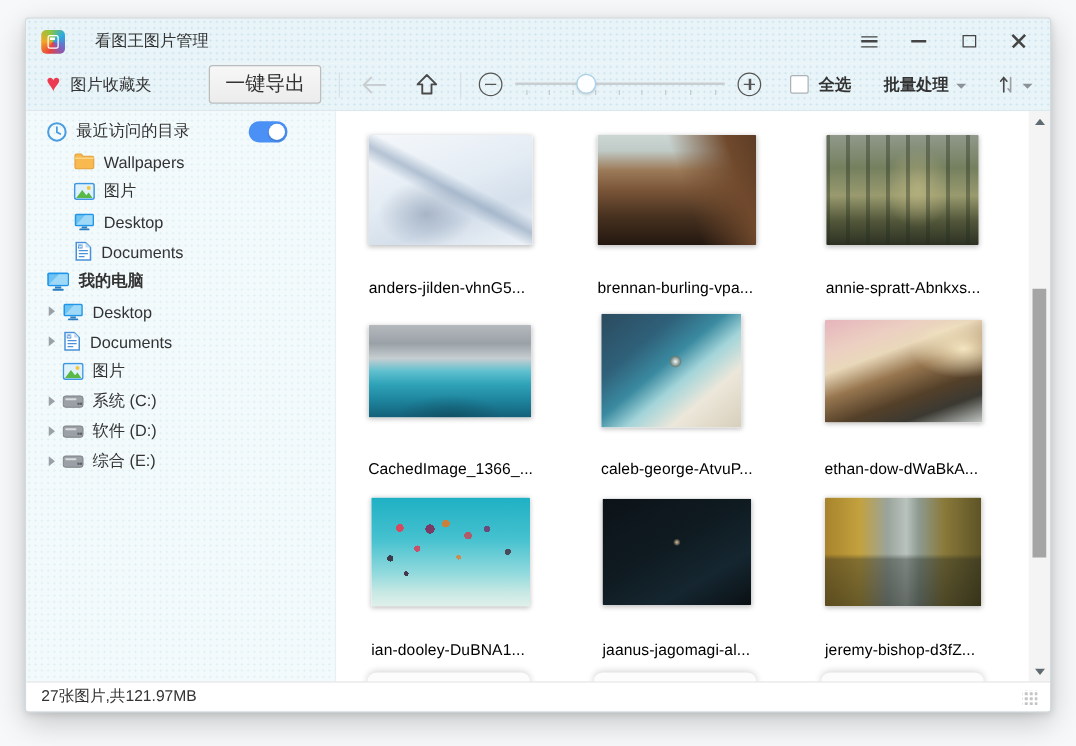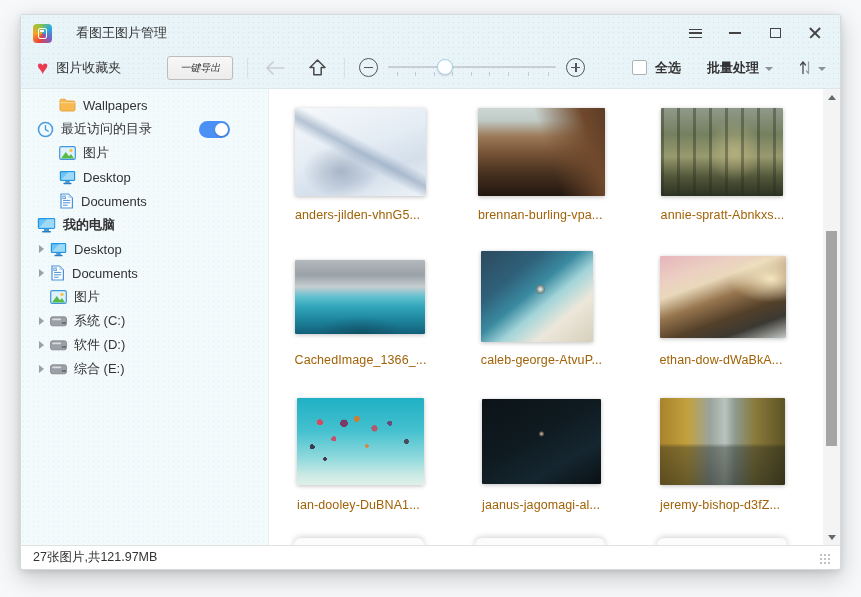--- a/index.html
+++ b/index.html
@@ -34,21 +34,21 @@
   .ic-min { width:12px; height:1.6px; background:#444; display:block; }
   .ic-max { width:11px; height:10px; border:1.5px solid #444; display:block; }
   .ic-close { position:relative; width:12px; height:12px; display:block; }
   .ic-close::before,.ic-close::after { content:""; position:absolute; left:-1px; top:5px; width:14px; height:1.5px; background:#444; }
   .ic-close::before { transform:rotate(45deg); } .ic-close::after { transform:rotate(-45deg); }
 
   
   .toolbar { height:38px; display:flex; align-items:center; padding:0 14px 4px 16px; flex:0 0 auto; border-bottom:1px solid #dde8ec; }
   .heart { color:#ec3b50; font-size:19px; line-height:1; margin-right:8px; }
   .fav-label { font-size:13px; color:#333; margin-right:46px; }
-  .btn-export { font-size:10px; color:#333; background:linear-gradient(#f7f7f7,#ececec); border:1px solid #bcbcbc; border-radius:3px; padding:4px 12px; cursor:default;font-style:italic; }
+  .btn-export { font-size:16px; color:#333; background:linear-gradient(#f7f7f7,#ececec); border:1px solid #bcbcbc; border-radius:3px; padding:4px 12px; cursor:default; }
   .tb-sep { width:1px; height:20px; background:#d7e0e4; margin:0 14px; }
   .nav-ico { display:flex; align-items:center; justify-content:center; width:26px; height:24px; }
   .slider { position:relative; width:168px; height:22px; margin:0 10px; }
   .slider .track { position:absolute; left:0; right:0; top:9px; height:2px; background:#c9ced2; border-radius:1px; }
   .slider .tick { position:absolute; top:15px; width:1px; height:4px; background:#c4cbd0; }
   .slider .handle { position:absolute; top:2px; width:16px; height:16px; border-radius:50%; background:#fdfeff; border:1.5px solid #a9cfe9; box-shadow:0 1px 2px rgba(0,0,0,.15); }
   .zbtn { width:19px; height:19px; border:1.4px solid #555; border-radius:50%; display:flex; align-items:center; justify-content:center; position:relative; }
   .zbtn .h { width:9px; height:1.5px; background:#555; }
   .zbtn .v { position:absolute; width:1.5px; height:9px; background:#555; }
   .tb-right { margin-left:auto; display:flex; align-items:center; gap:26px; }
@@ -74,21 +74,21 @@
   .toggle .knob { position:absolute; right:2px; top:2px; width:13px; height:13px; border-radius:50%; background:#fff; box-shadow:0 1px 2px rgba(0,0,0,.2); }
   .ticon { display:inline-flex; flex:0 0 auto; }
 
   
   .content { flex:1 1 auto; background:#fff; position:relative; overflow:hidden; padding:15px 0 0 1px; }
   .grid { display:flex; flex-wrap:wrap; }
   .cell { width:181px; height:145px; display:flex; flex-direction:column; align-items:center; }
   .wrap { display:flex; flex-direction:column; align-items:flex-start; }
   .tarea { height:95px; display:flex; align-items:center; }
   .thumb { box-shadow:0 1px 4px rgba(0,0,0,.25); border-radius:1px; }
-  .fname { margin-top:9px; font-size:12.5px; color:#a16207; white-space:nowrap; letter-spacing:.1px; }
+  .fname { margin-top:24px; font-size:12.5px; color:#000000; white-space:nowrap; letter-spacing:.1px; }
   .sliver { position:absolute; bottom:-5px; width:130px; height:12px; background:#fcfcfc; border-radius:7px 7px 0 0; box-shadow:0 -1px 6px rgba(0,0,0,.18); }
 
   
   .ph-anders { background:
     radial-gradient(ellipse 55px 38px at 35% 72%, rgba(95,115,145,.42), transparent 70%),
     linear-gradient(28deg, transparent 42%, rgba(115,140,170,.45) 49.5%, rgba(115,140,170,.45) 50.5%, transparent 58%),
     linear-gradient(160deg,#f5f8fb 0%,#e4ecf4 45%,#d4dfeb 70%,#eef3f8 100%); }
   .ph-annie { background:
     repeating-linear-gradient(90deg, rgba(35,45,28,.38) 0 3px, transparent 3px 16px),
     radial-gradient(ellipse 38px 46px at 60% 48%, rgba(205,195,140,.55), transparent 70%),
@@ -224,40 +224,40 @@
           </span>
           <span class="caret"></span>
         </div>
       </div>
     </div>
 
     <div class="body">
 
       <div class="sidebar">
 
-        <div class="trow ind-child1">
-          <span class="ticon">
-            <svg width="17" height="14" viewBox="0 0 17 14">
-                <path d="M1 2.6 Q1 1.2 2.4 1.2 H6 L7.6 3 H14.6 Q16 3 16 4.4 V11.6 Q16 13 14.6 13 H2.4 Q1 13 1 11.6 Z" fill="#f8b94f" stroke="#e49f38" stroke-width="0.9"></path>
-                <path d="M1 4.6 H16" stroke="#fcd489" stroke-width="1.1"></path>
-              </svg>
-          </span>
-          <span class="lbl">Wallpapers</span>
-        </div>
         <div class="trow ind-header">
           <span class="ticon">
             <svg width="17" height="17" viewBox="0 0 17 17">
                 <circle cx="8.5" cy="8.5" r="7" fill="none" stroke="#4a9de0" stroke-width="1.6"></circle>
                 <path d="M8.5 4.6 V8.7 L11.2 10.2" stroke="#4a9de0" stroke-width="1.4" fill="none" stroke-linecap="round"></path>
               </svg>
           </span>
           <span class="lbl">最近访问的目录</span>
           <span class="toggle">
               <span class="knob"></span>
             </span>
+        </div>
+        <div class="trow ind-child1">
+          <span class="ticon">
+            <svg width="17" height="14" viewBox="0 0 17 14">
+                <path d="M1 2.6 Q1 1.2 2.4 1.2 H6 L7.6 3 H14.6 Q16 3 16 4.4 V11.6 Q16 13 14.6 13 H2.4 Q1 13 1 11.6 Z" fill="#f8b94f" stroke="#e49f38" stroke-width="0.9"></path>
+                <path d="M1 4.6 H16" stroke="#fcd489" stroke-width="1.1"></path>
+              </svg>
+          </span>
+          <span class="lbl">Wallpapers</span>
         </div>
         <div class="trow ind-child1">
           <span class="ticon">
             <svg width="17" height="14" viewBox="0 0 17 14">
                 <rect x="0.7" y="0.7" width="15.6" height="12.6" rx="1.6" fill="#dff1fb" stroke="#3f97e0" stroke-width="1.2"></rect>
                 <circle cx="12" cy="4.4" r="1.6" fill="#f5c542"></circle>
                 <path d="M2 12.4 L6.8 6 L10 10.2 L12 8 L15 12.4 Z" fill="#58b947"></path>
               </svg>
           </span>
           <span class="lbl">图片</span>

